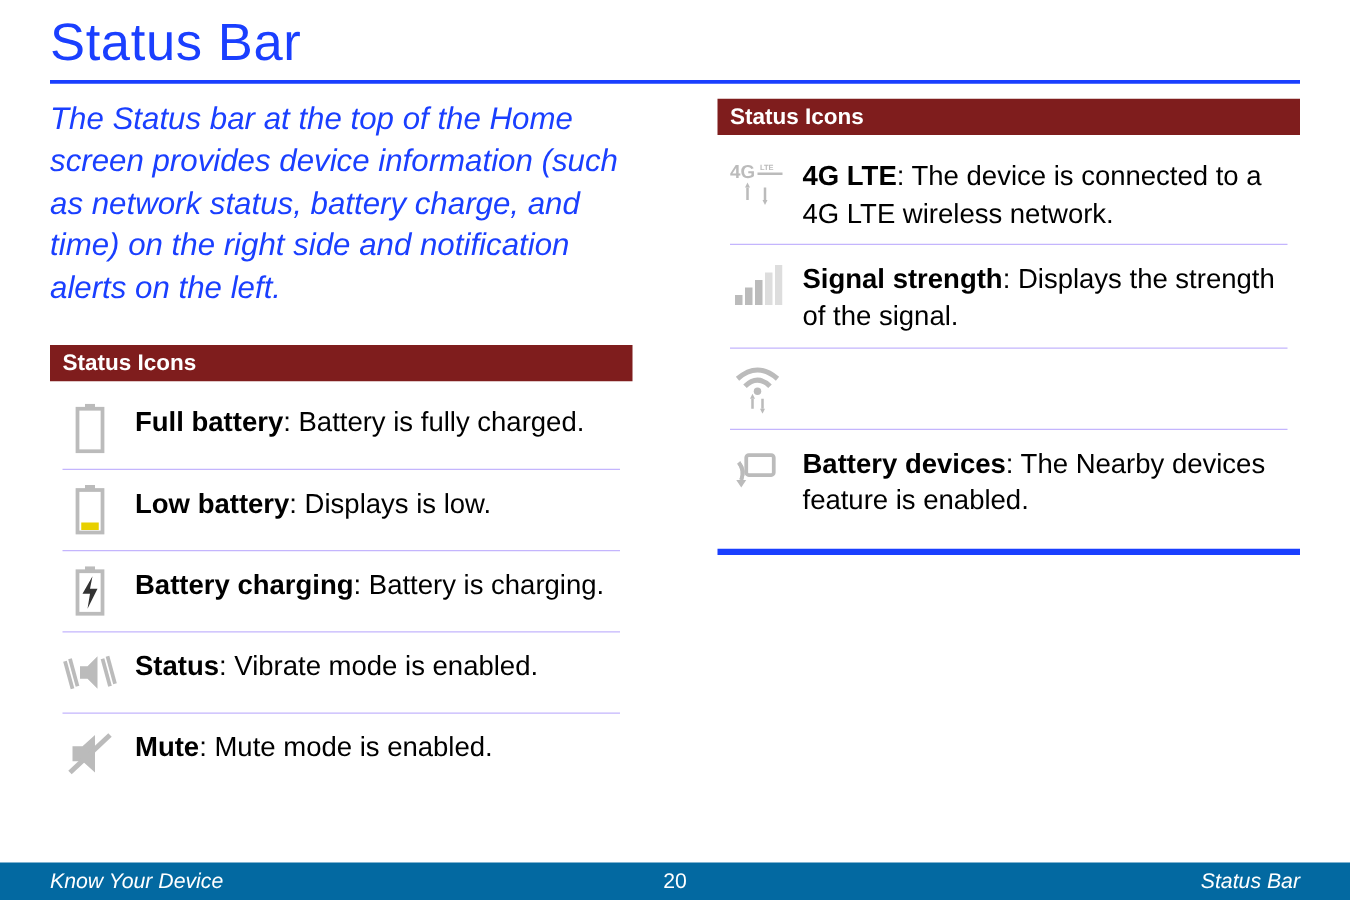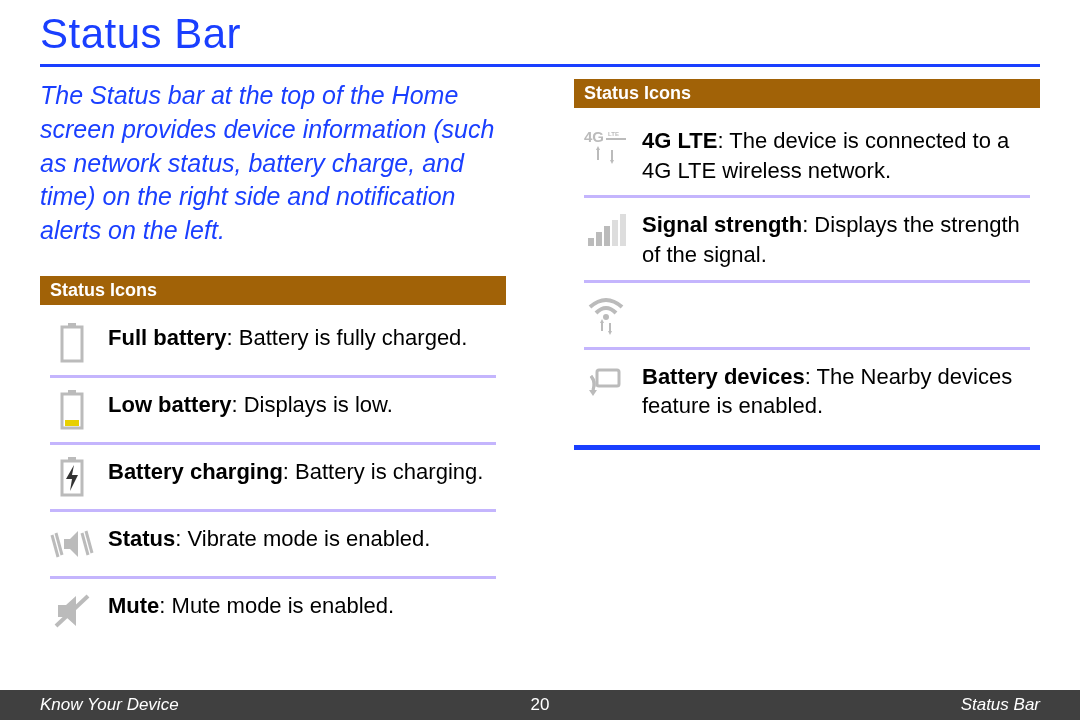--- a/index.html
+++ b/index.html
@@ -32,34 +32,34 @@
   }
   .intro {
     font-style: italic;
     color: #1a3fff;
     font-size: 25px;
     line-height: 1.35;
     margin-bottom: 28px;
     font-weight: 400;
   }
   .section-header {
-    background: #a16207;
+    background: #7f1d1d;
     color: #fff;
     font-weight: bold;
     font-size: 18px;
     padding: 4px 10px;
   }
   .icon-list {
     padding: 6px 10px 0 10px;
   }
   .icon-row {
     display: flex;
     align-items: flex-start;
     padding: 10px 0;
-    border-bottom: 3px solid #c4b5fd;
+    border-bottom: 1px solid #c4b5fd;
     gap: 14px;
   }
   .icon-row:last-child { border-bottom: none; }
   .icon-cell {
     width: 44px;
     height: 44px;
     flex-shrink: 0;
     display: flex;
     align-items: center;
     justify-content: center;
@@ -72,21 +72,21 @@
   .desc b { font-weight: bold; }
   .end-rule {
     height: 5px;
     background: #1a3fff;
     margin-top: 14px;
   }
   .footer {
     position: absolute;
     left: 0; right: 0; bottom: 0;
     height: 30px;
-    background: #404040;
+    background: #0369a1;
     color: #fff;
     display: flex;
     align-items: center;
     justify-content: space-between;
     padding: 0 40px;
     font-size: 17px;
     font-style: italic;
   }
   .footer .center {
     position: absolute;

